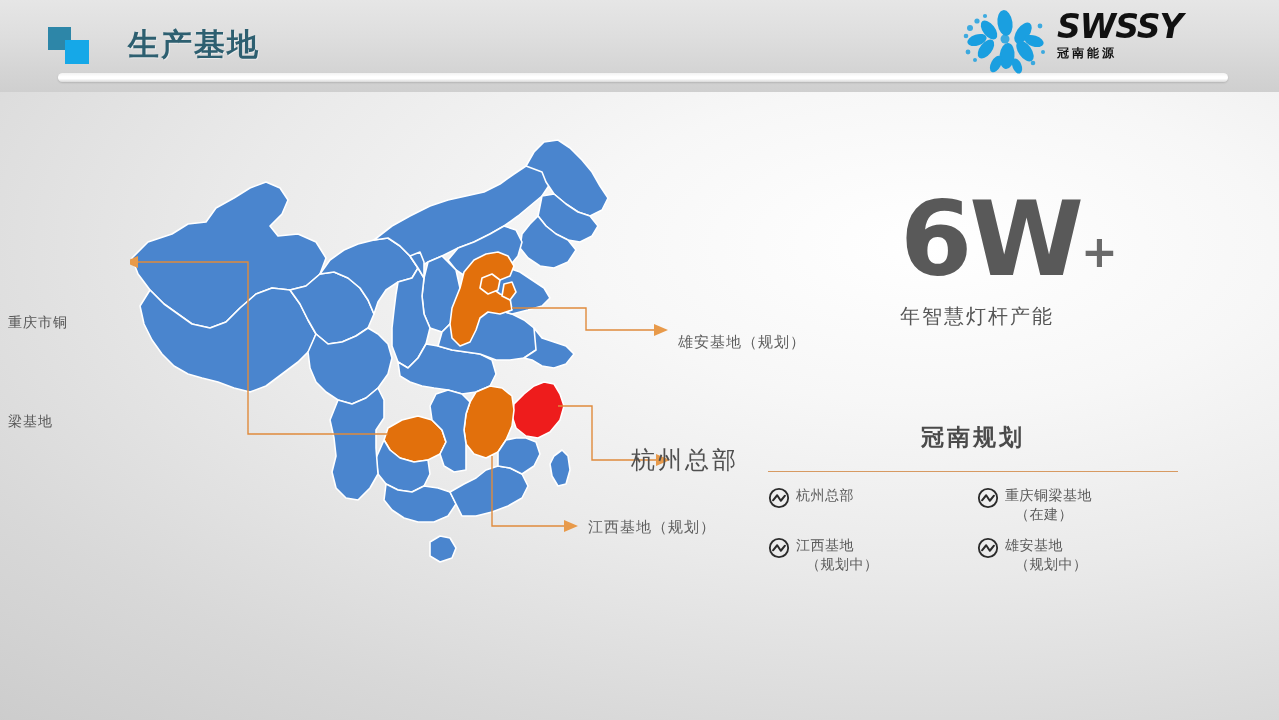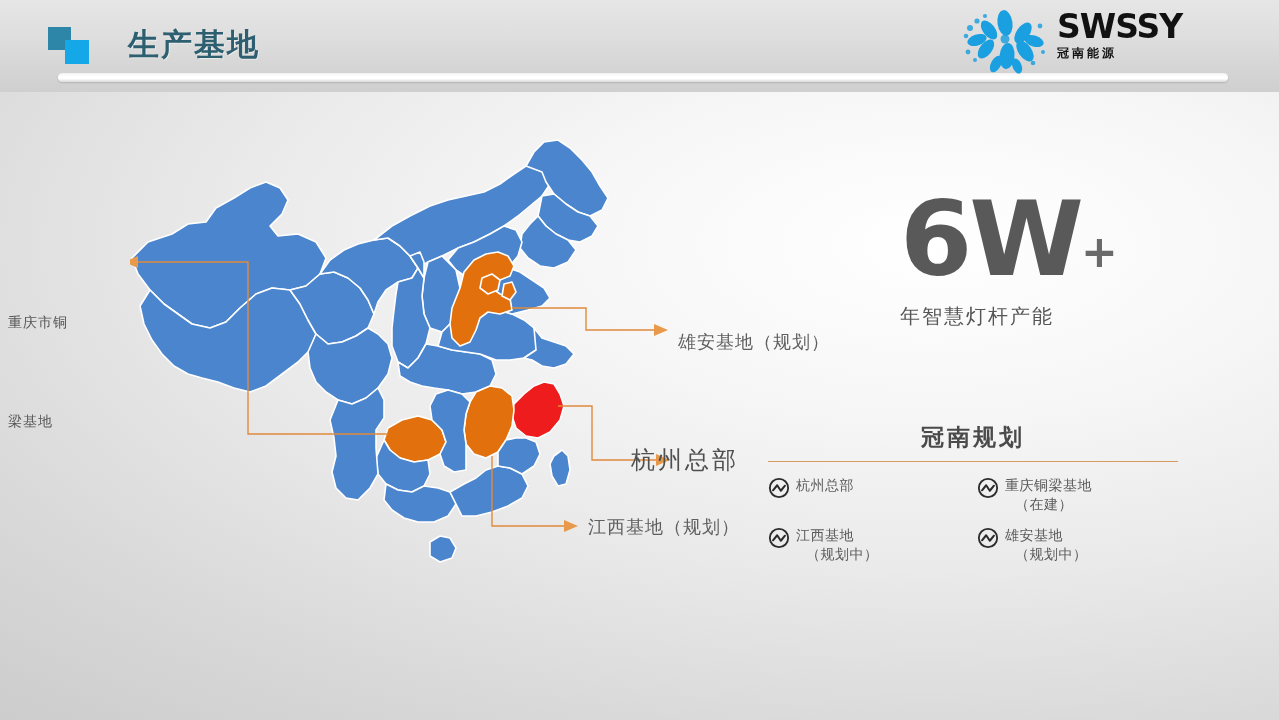--- a/index.html
+++ b/index.html
@@ -71,20 +71,21 @@
     position: absolute; left: 0; top: 0;
     width: 96px; height: 66px;
   }
   #logo-text-wrap {
     position: absolute;
     left: 102px; top: 2px;
   }
   #logo-word {
     font-size: 33px;
     font-weight: bold;
+    font-style: italic;
     color: #111;
     letter-spacing: -1px;
     line-height: 1;
     font-family: "DejaVu Sans", sans-serif;
   }
   #logo-sub {
     margin-top: 4px;
     font-size: 12px;
     font-weight: bold;
     color: #111;
@@ -97,21 +98,21 @@
     position: absolute;
     left: 130px; top: 138px;
     width: 540px; height: 430px;
   }
   #map-svg { display: block; }
 
   
   .callout {
     position: absolute;
     color: #5f5f5f;
-    font-size: 18px;
+    font-size: 15px;
     line-height: 30px;
     letter-spacing: 1px;
     white-space: pre;
   }
   #callout-chongqing {
     left: 8px; top: 240px;
     font-size: 14px;
     line-height: 33px;
     color: #575757;
   }
@@ -159,21 +160,21 @@
     position: absolute;
     left: 768px; top: 422px;
     width: 410px;
   }
   #plan-title {
     text-align: center;
     font-size: 23px;
     font-weight: bold;
     color: #4a4a4a;
     letter-spacing: 3px;
-    margin-bottom: 8px;
+    margin-bottom: 18px;
   }
   #plan-rule {
     height: 1px;
     width: 100%;
     background: #d79a62;
     margin-bottom: 14px;
   }
   #plan-grid {
     display: grid;
     grid-template-columns: 1fr 1fr;

